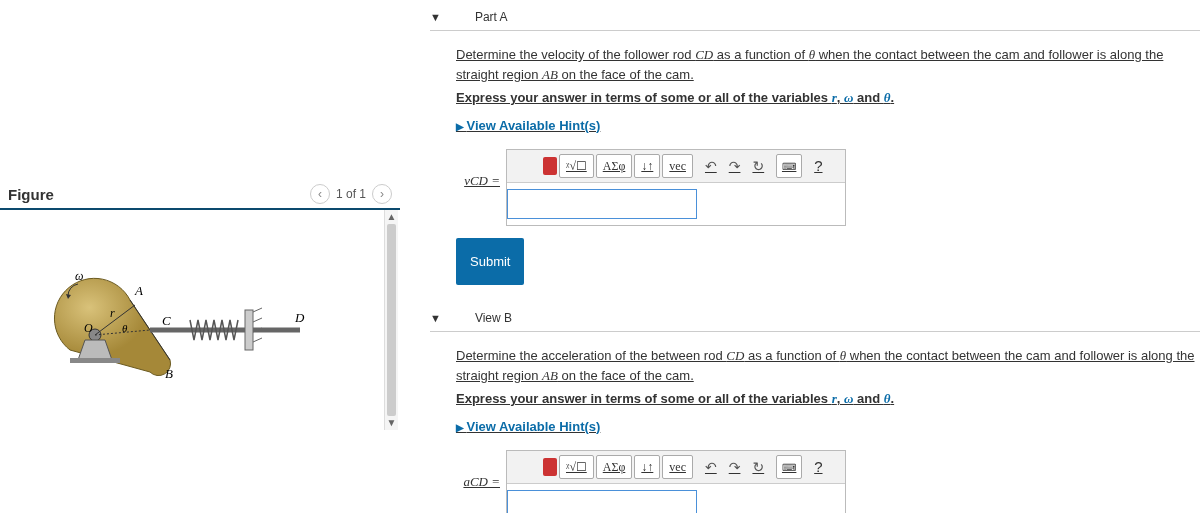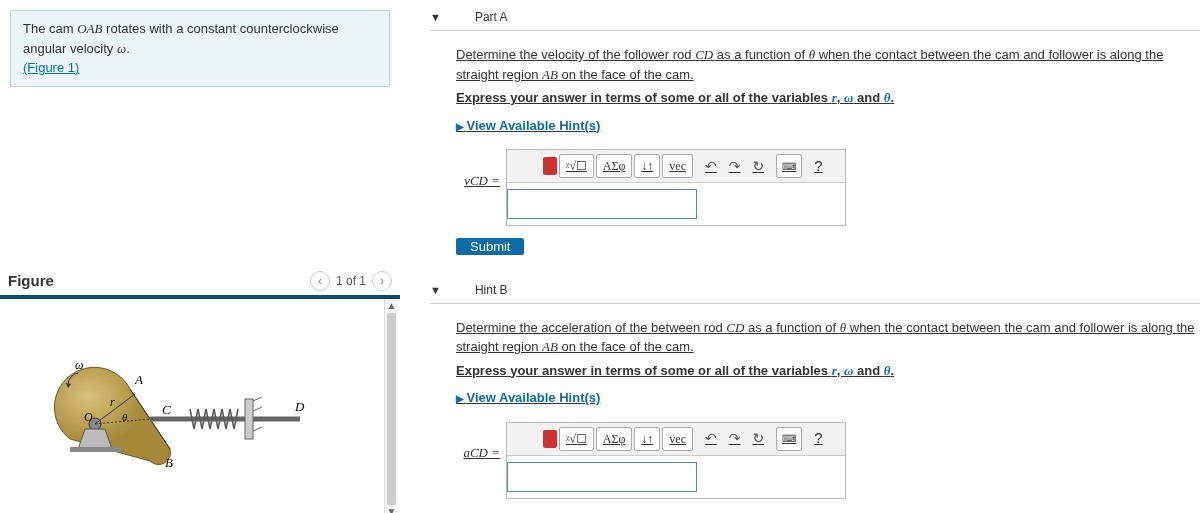--- a/index.html
+++ b/index.html
@@ -23,21 +23,21 @@
     font-size: 13px;
     line-height: 1.5;
   }
   .problem-box .link { color: #007a99; text-decoration: underline; cursor: pointer; }
   .italic-serif { font-family: "Times New Roman", serif; font-style: italic; }
   .figure-header {
     display: flex;
     align-items: center;
     justify-content: space-between;
     padding: 4px 8px;
-    border-bottom:4px solid #0c4a6e;
+    border-bottom:2px solid #0c4a6e;
     margin-top: 180px;
   }
   .figure-title { font-size: 15px; font-weight: bold; }
   .figure-nav { display: flex; align-items: center; gap: 6px; font-size: 12px; color:#555;}
   .nav-btn {
     width: 20px; height: 20px; border: 1px solid #ccc; border-radius: 50%;
     display: flex; align-items: center; justify-content: center; font-size: 12px; color:#888;
     cursor:pointer;
   }
   .figure-area { position: relative; height: 220px; display:flex; align-items:center; padding-left:40px;}
@@ -78,35 +78,31 @@
   .answer-label {
     width: 50px; text-align: right; padding: 0 6px;
     font-family: "Times New Roman", serif; font-style: italic; font-size: 13px;
   }
   .answer-input {
     flex:1; height: 30px; border: 1px solid #4a90d9; margin: 6px 8px 6px 0;
     padding: 4px 6px; font-size: 13px; outline:none;
   }
   .submit-btn {
     background: #0b6ca8; color: #fff; border: none;
-    padding: 1px 14px; font-size: 13px; margin-top: 12px;
+    padding: 16px 14px; font-size: 13px; margin-top: 12px;
     cursor: pointer; border-radius:2px;
   }
   .undo-redo { font-size:14px; color:#555;}
   svg.cam { display:block;}
 </style>
 </head>
 <body>
 
 <div class="container">
   <div class="left-col">
-    <div class="problem-box">
-      <span>The cam </span><span class="italic-serif">OAB</span><span> rotates with a constant counterclockwise angular velocity </span><span class="italic-serif">ω</span><span>.</span><br>
-      <span class="link">(Figure 1)</span>
-    </div>
 
     <div class="figure-header">
       <span class="figure-title">Figure</span>
       <span class="figure-nav">
         <span class="nav-btn">‹</span>
         <span>1 of 1</span>
         <span class="nav-btn">›</span>
       </span>
     </div>
 
@@ -200,21 +196,21 @@
             <span style="font-size:15px;cursor:pointer">?</span>
           </div>
           <input class="answer-input" value="" style="">
         </div>
       </div>
       <button class="submit-btn">Submit</button>
     </div>
 
     <div class="part-header">
       <span class="caret">▼</span>
-      <span class="part-title">Hint B</span>
+      <span class="part-title">View B</span>
     </div>
     <div class="part-body">
       <div>
         <span>Determine the acceleration of the between rod </span><span class="italic-serif">CD</span><span> as a function of </span><span class="italic-serif">θ</span><span> when the contact between the cam and follower is along the straight region </span><span class="italic-serif">AB</span><span> on the face of the cam.</span>
       </div>
       <div style="margin-top:4px;">
         <b><span>Express your answer in terms of some or all of the variables </span><span class="italic-serif" style="color:#0b6ca8">r</span><span>, </span><span class="italic-serif" style="color:#0b6ca8">ω</span><span> and </span><span class="italic-serif" style="color:#0b6ca8">θ</span><span>.</span></b>
       </div>
       <div style="margin-top:8px;">
         <span class="hint-link">View Available Hint(s)</span>

